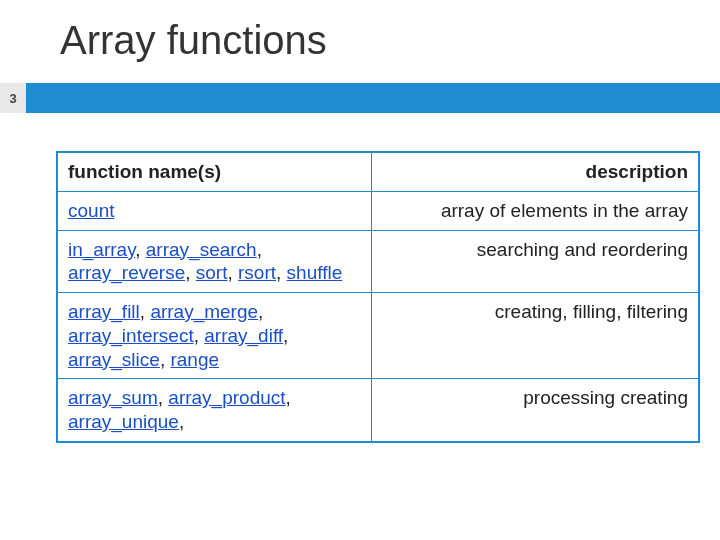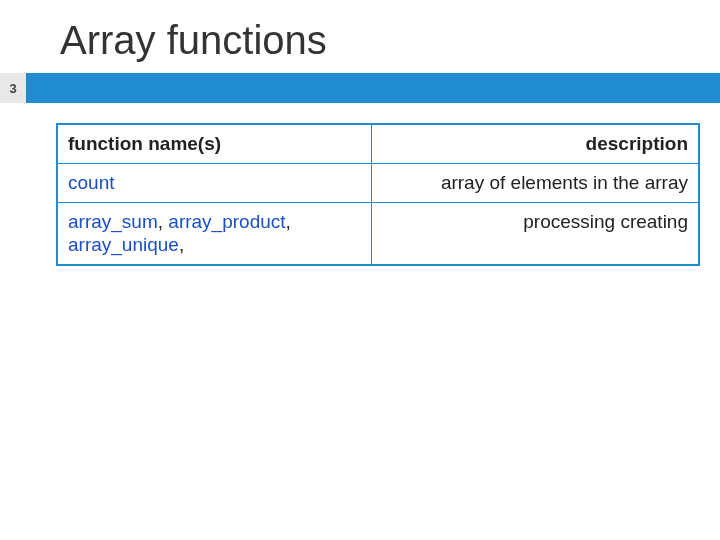--- a/index.html
+++ b/index.html
@@ -6,42 +6,43 @@
   body {
     width: 720px;
     height: 540px;
     background: #fff;
     font-family: Arial, Helvetica, sans-serif;
     overflow: hidden;
   }
   .title {
     font-size: 40px;
     color: #333;
-    padding: 18px 0 10px 60px;
+    padding: 18px 0 20px 60px;
   }
   .bluebar {
     width: 100%;
     height: 30px;
     background: #1f8bd0;
     display: flex;
     align-items: center;
   }
   .pagenum {
     background: #e8e8e8;
     color: #444;
     font-size: 13px;
     font-weight: bold;
     width: 26px;
     height: 30px;
     display: flex;
     align-items: center;
     justify-content: center;
   }
   .tablewrap {
-    padding: 20px 20px 0 56px;
+    padding: 2px 20px 0 56px;
+    margin-top: 36px;
   }
   table {
     width: 100%;
     border-collapse: collapse;
     border: 2px solid #1f8bd0;
   }
   th, td {
     border: 1px solid #1f8bd0;
     padding: 7px 10px;
     text-align: left;
@@ -50,20 +51,21 @@
     color: #222;
     line-height: 1.25;
   }
   th {
     font-weight: bold;
   }
   .fcol { width: 49%; }
   .dcol { width: 51%; text-align: right; }
   a.fn {
     color: #1a4fc7;
+    text-decoration: underline;
     cursor: pointer;
   }
   .sep { color: #222; }
 </style>
 </head>
 <body>
 
 <div class="title">Array functions</div>
 
 <div class="bluebar">
@@ -77,18 +79,26 @@
         <th class="fcol">function name(s)</th>
         <th class="dcol">description</th>
       </tr>
     </thead>
     <tbody id="tbody">
         <tr>
           <td class="fcol"><a class="fn">count</a></td>
           <td class="dcol">array of elements in the array</td>
         </tr>
         <tr>
+          <td class="fcol"><a class="fn">in_array</a><span class="sep">, </span><a class="fn">array_search</a><span class="sep">, </span><a class="fn">array_reverse</a><span class="sep">, </span><a class="fn">sort</a><span class="sep">, </span><a class="fn">rsort</a><span class="sep">, </span><a class="fn">shuffle</a></td>
+          <td class="dcol">searching and reordering</td>
+        </tr>
+        <tr>
+          <td class="fcol"><a class="fn">array_fill</a><span class="sep">, </span><a class="fn">array_merge</a><span class="sep">, </span><a class="fn">array_intersect</a><span class="sep">, </span><a class="fn">array_diff</a><span class="sep">, </span><a class="fn">array_slice</a><span class="sep">, </span><a class="fn">range</a></td>
+          <td class="dcol">creating, filling, filtering</td>
+        </tr>
+        <tr>
           <td class="fcol"><a class="fn">array_sum</a><span class="sep">, </span><a class="fn">array_product</a><span class="sep">, </span><a class="fn">array_unique</a><span class="sep">,</span></td>
           <td class="dcol">processing creating</td>
         </tr>
       </tbody>
   </table>
 </div>
 
 </body></html>

